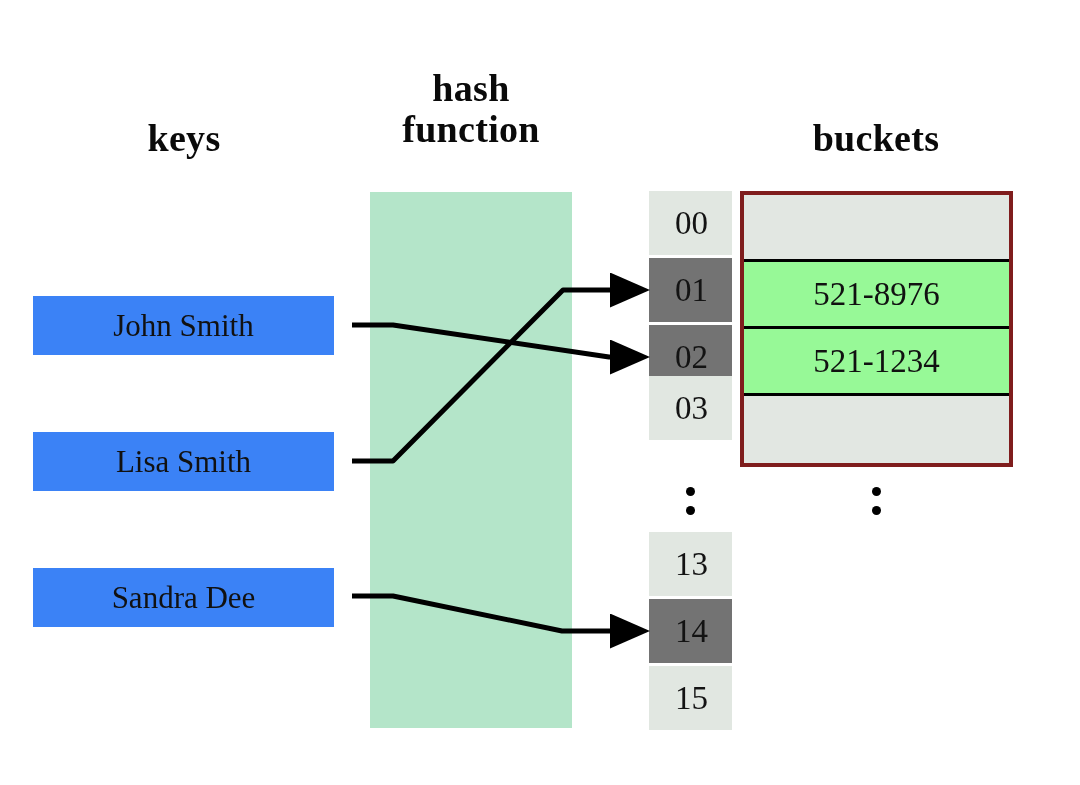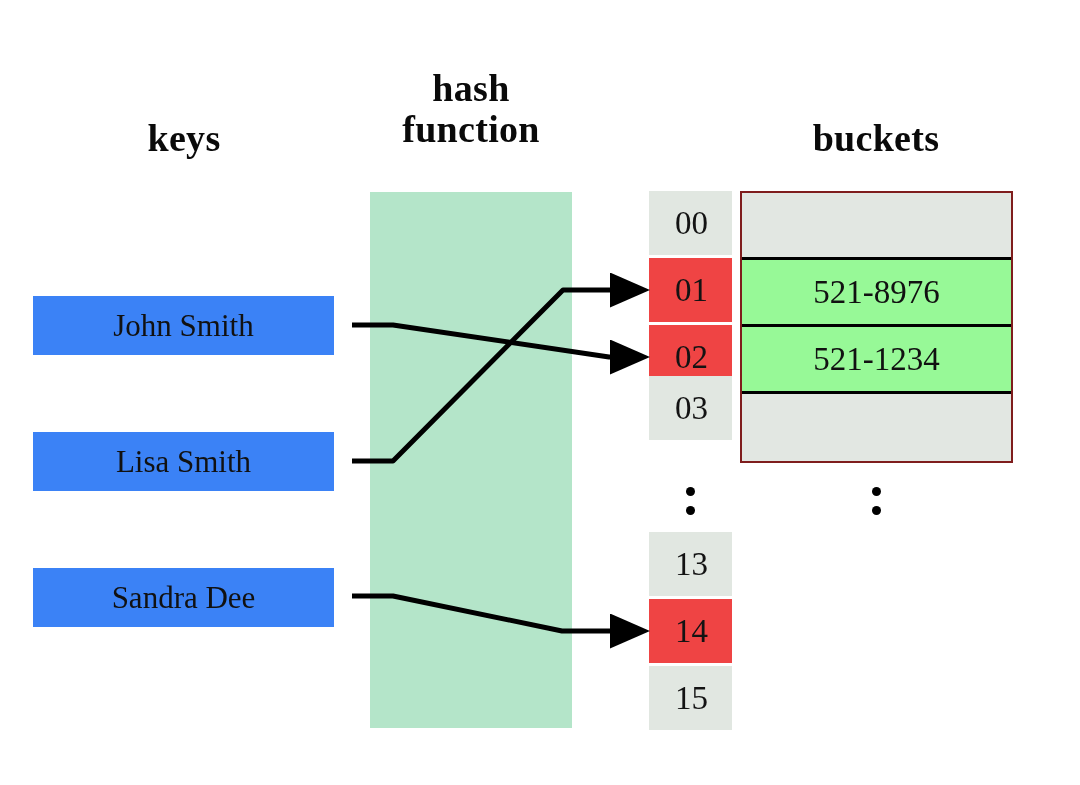--- a/index.html
+++ b/index.html
@@ -66,28 +66,28 @@
     width: 83px;
     height: 64px;
     display: flex;
     align-items: center;
     padding-left: 26px;
     box-sizing: border-box;
     font-size: 33px;
     color: #131313;
   }
   .index-cell.empty  { background: #e1e7e1; }
-  .index-cell.filled { background: #ef4444; }
+  .index-cell.filled { background: #737373; }
 
   
   .bucket-table {
     position: absolute;
     left: 740px;
     width: 273px;
-    border: 2px solid #7f1d1d;
+    border: 4px solid #7f1d1d;
     box-sizing: border-box;
   }
   #bucket-table-top    { top: 191px; }
   #bucket-table-bottom { top: 529px; }
 
   .bucket-cell {
     height: 67px;
     box-sizing: border-box;
     display: flex;
     align-items: center;

